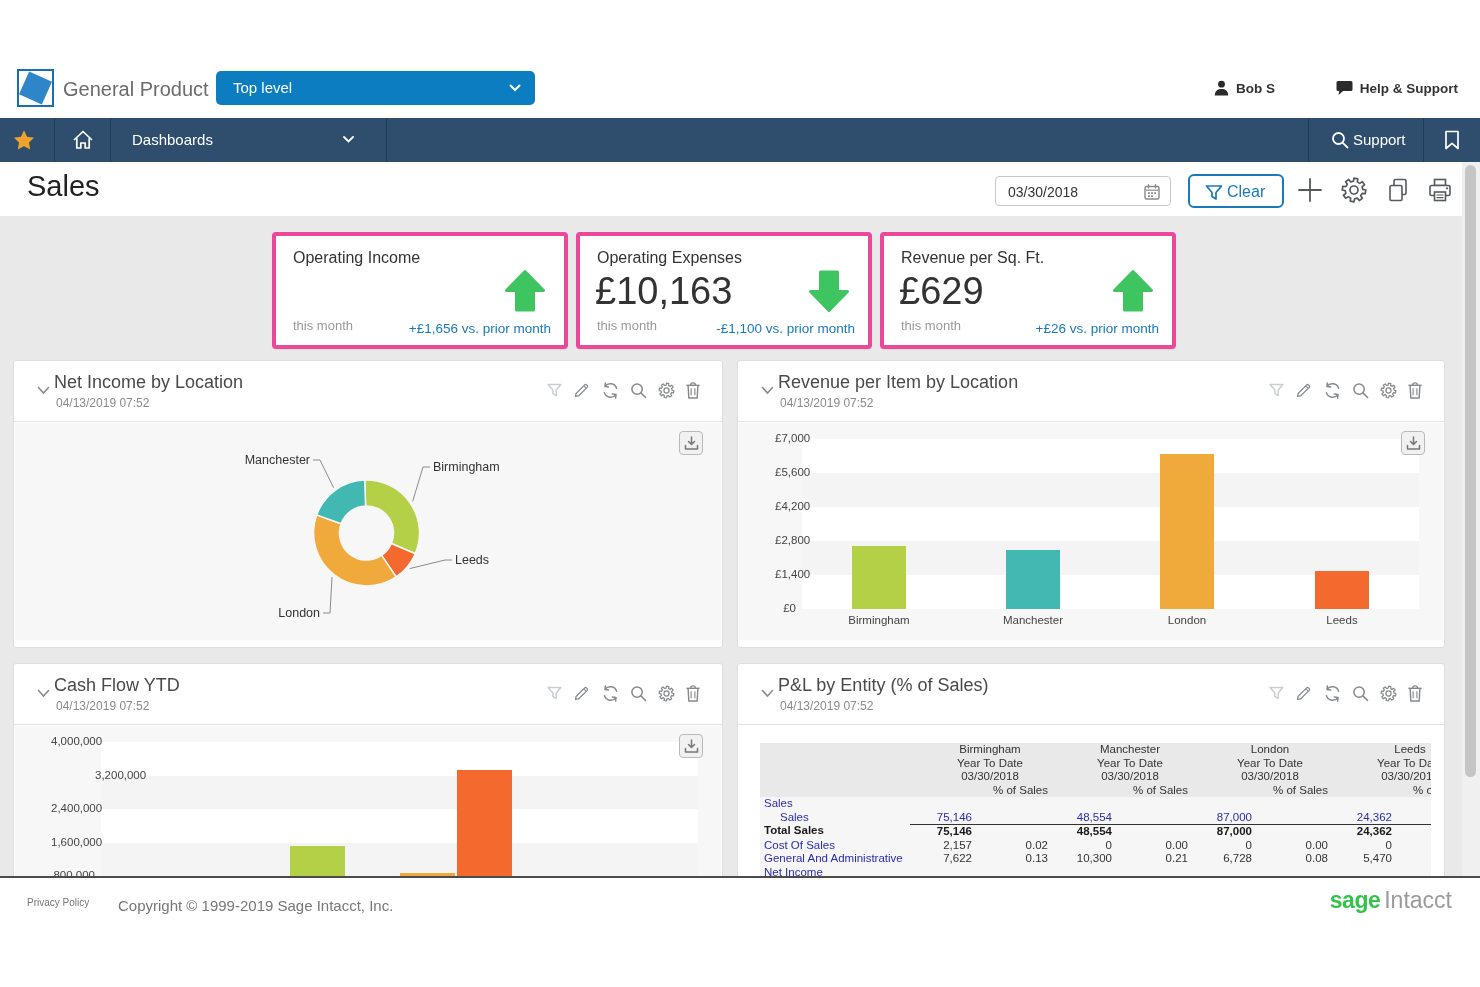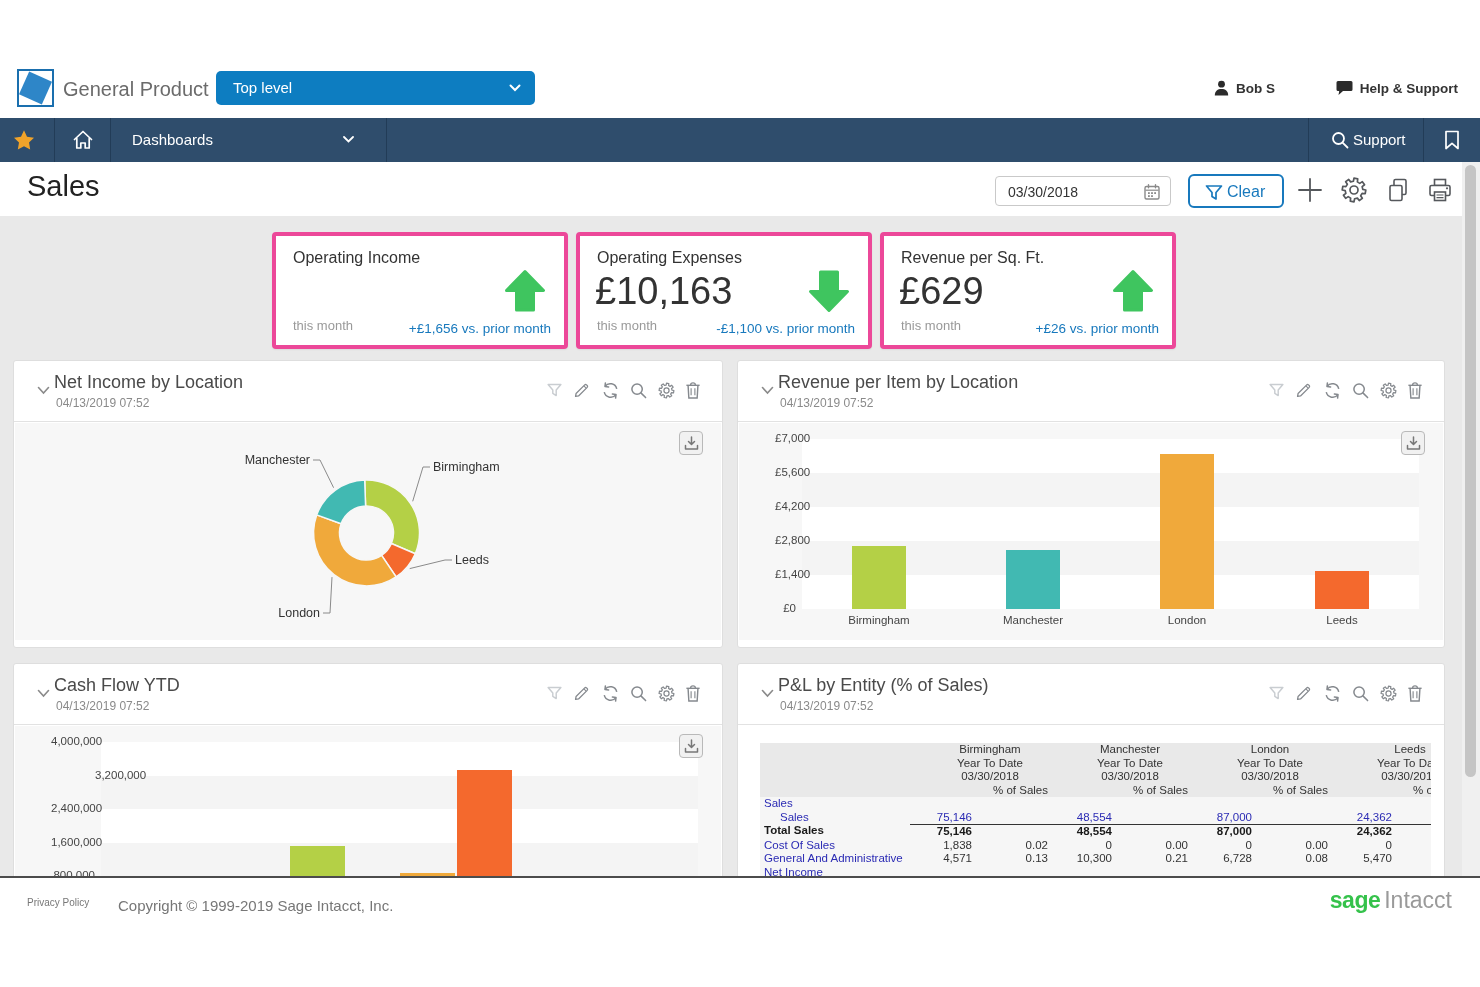--- a/index.html
+++ b/index.html
@@ -591,32 +591,32 @@
               <div class="pnl-cell pnl-pct pnl-rule"></div>
               <div class="pnl-cell pnl-amt pnl-rule pnl-bold">48,554</div>
               <div class="pnl-cell pnl-pct pnl-rule"></div>
               <div class="pnl-cell pnl-amt pnl-rule pnl-bold">87,000</div>
               <div class="pnl-cell pnl-pct pnl-rule"></div>
               <div class="pnl-cell pnl-amt pnl-rule pnl-bold">24,362</div>
               <div class="pnl-cell pnl-pct pnl-rule"></div>
             </div>
             <div class="pnl-row">
               <div class="pnl-cell pnl-label pnl-link" style="padding-left: 4px;">Cost Of Sales</div>
-              <div class="pnl-cell pnl-amt">1,838</div>
+              <div class="pnl-cell pnl-amt">2,157</div>
               <div class="pnl-cell pnl-pct">0.02</div>
               <div class="pnl-cell pnl-amt">0</div>
               <div class="pnl-cell pnl-pct">0.00</div>
               <div class="pnl-cell pnl-amt">0</div>
               <div class="pnl-cell pnl-pct">0.00</div>
               <div class="pnl-cell pnl-amt">0</div>
               <div class="pnl-cell pnl-pct"></div>
             </div>
             <div class="pnl-row">
               <div class="pnl-cell pnl-label pnl-link" style="padding-left: 4px;">General And Administrative</div>
-              <div class="pnl-cell pnl-amt">4,571</div>
+              <div class="pnl-cell pnl-amt">7,622</div>
               <div class="pnl-cell pnl-pct">0.13</div>
               <div class="pnl-cell pnl-amt">10,300</div>
               <div class="pnl-cell pnl-pct">0.21</div>
               <div class="pnl-cell pnl-amt">6,728</div>
               <div class="pnl-cell pnl-pct">0.08</div>
               <div class="pnl-cell pnl-amt">5,470</div>
               <div class="pnl-cell pnl-pct"></div>
             </div>
             <div class="pnl-row">
               <div class="pnl-cell pnl-label pnl-link" style="padding-left: 4px;">Net Income</div>

